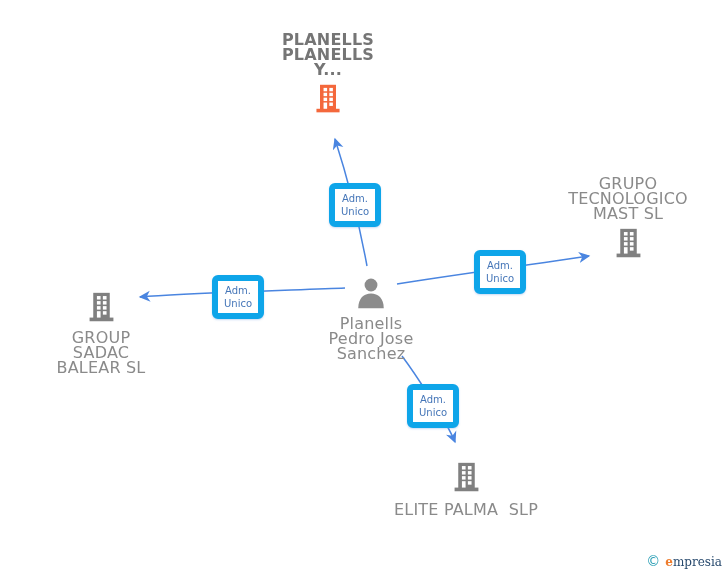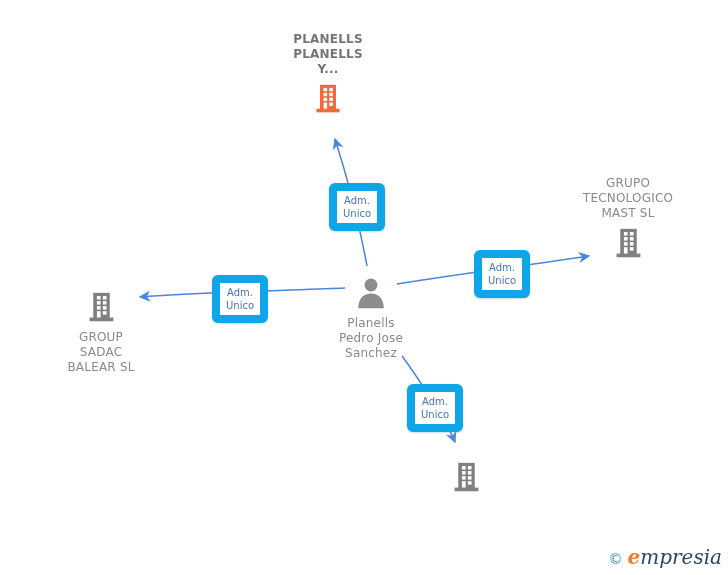--- a/index.html
+++ b/index.html
@@ -22,38 +22,38 @@
     stroke: #4a85e0;
     stroke-width: 1.5;
   }
   .node {
     position: absolute;
     text-align: center;
     cursor: pointer;
   }
   .company-name {
     color: #8a8a8a;
-    font-size: 12px;
+    font-size: 16px;
     line-height: 15px;
     letter-spacing: 0.2px;
   }
   .company-name span { display: block; }
   .company-name.bold {
     font-weight: bold;
     color: #757575;
   }
   .nowrap-line { white-space: pre; }
   .icon { display: block; margin: 0 auto; }
   .building-icon { color: #808080; }
   .building-icon.highlight { color: #f4683c; }
   .person-icon { color: #8c8c8c; }
   .edge-label {
     position: absolute;
     background: #ffffff;
-    border: 8px solid #0ea5e9;
+    border: 6px solid #0ea5e9;
     border-radius: 6px;
     box-shadow: 0 1px 2px rgba(100,150,220,0.35);
     color: #4576b8;
     font-size: 10px;
     line-height: 13px;
     padding: 3px 6px;
     text-align: center;
   }
   .edge-label span { display: block; }
   #footer-logo {
@@ -62,22 +62,21 @@
     bottom: 6px;
     display: flex;
     align-items: baseline;
     gap: 5px;
     cursor: pointer;
     font-size: 15px;
   }
   #footer-logo .copyright { color: #2a9fb5; font-size: 14px; }
   #footer-logo .brand {
     font-family: "DejaVu Serif", "Liberation Serif", serif;
-    font-style: italic;
-    font-size: 20px;
+    font-size: 12px;
   }
   #footer-logo .brand-initial { color: #ee7d2e; font-weight: bold; }
   #footer-logo .brand-rest { color: #27496d; }
 </style>
 </head>
 <body>
 
 <div id="canvas">
 
   <svg id="arrow-layer" viewBox="0 0 728 575" xmlns="http://www.w3.org/2000/svg">
@@ -158,20 +157,23 @@
       <rect x="5" y="29" width="26" height="4" fill="currentColor"></rect>
       <rect x="13" y="5.5" width="4" height="3.8" fill="#fff"></rect>
         <rect x="19.5" y="5.5" width="4" height="3.8" fill="#fff"></rect>
       <rect x="13" y="11" width="4" height="3.8" fill="#fff"></rect>
         <rect x="19.5" y="11" width="4" height="3.8" fill="#fff"></rect>
       <rect x="13" y="16.5" width="4" height="3.8" fill="#fff"></rect>
         <rect x="19.5" y="16.5" width="4" height="3.8" fill="#fff"></rect>
       <rect x="13" y="22" width="4" height="7" fill="#fff"></rect>
         <rect x="19.5" y="22" width="4" height="3.8" fill="#fff"></rect>
     </svg>
+    <div class="company-name" style="margin-top:8px;">
+      <span class="nowrap-line">ELITE PALMA  SLP</span>
+    </div>
   </div>
 
   <div class="node" style="left:371px; top:277px; transform:translateX(-50%); width:120px;">
     <svg class="icon person-icon" width="34" height="34" viewBox="0 0 36 36">
       <circle cx="18" cy="8.5" r="6.8" fill="currentColor"></circle>
       <path d="M4.5 33 C4.5 22.5 10.5 17.5 18 17.5 C25.5 17.5 31.5 22.5 31.5 33 Z" fill="currentColor"></path>
     </svg>
     <div class="company-name" style="margin-top:5px;">
       <span>Planells</span>
       <span>Pedro Jose</span>

